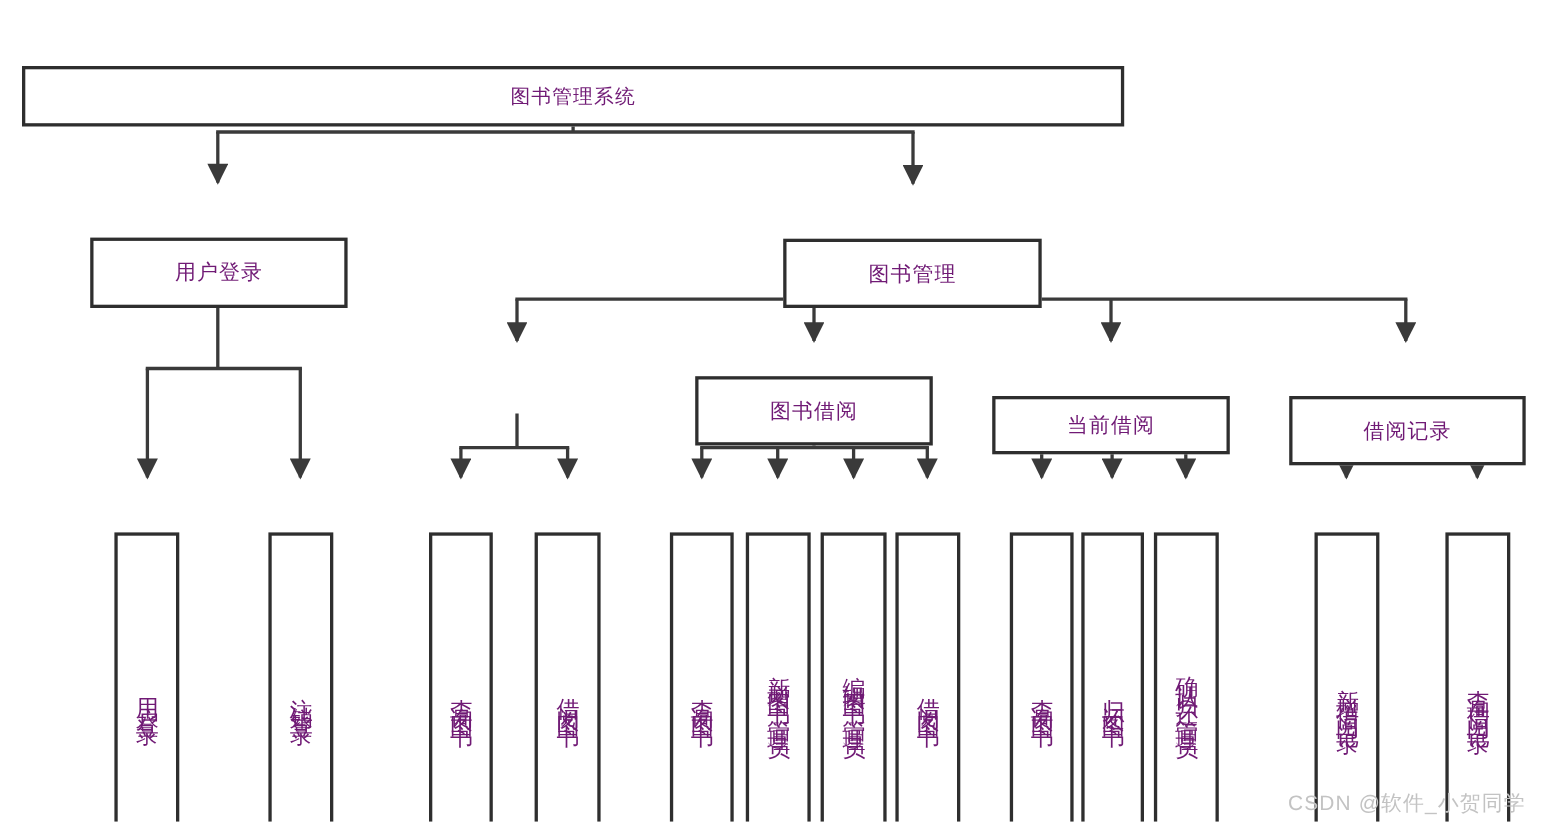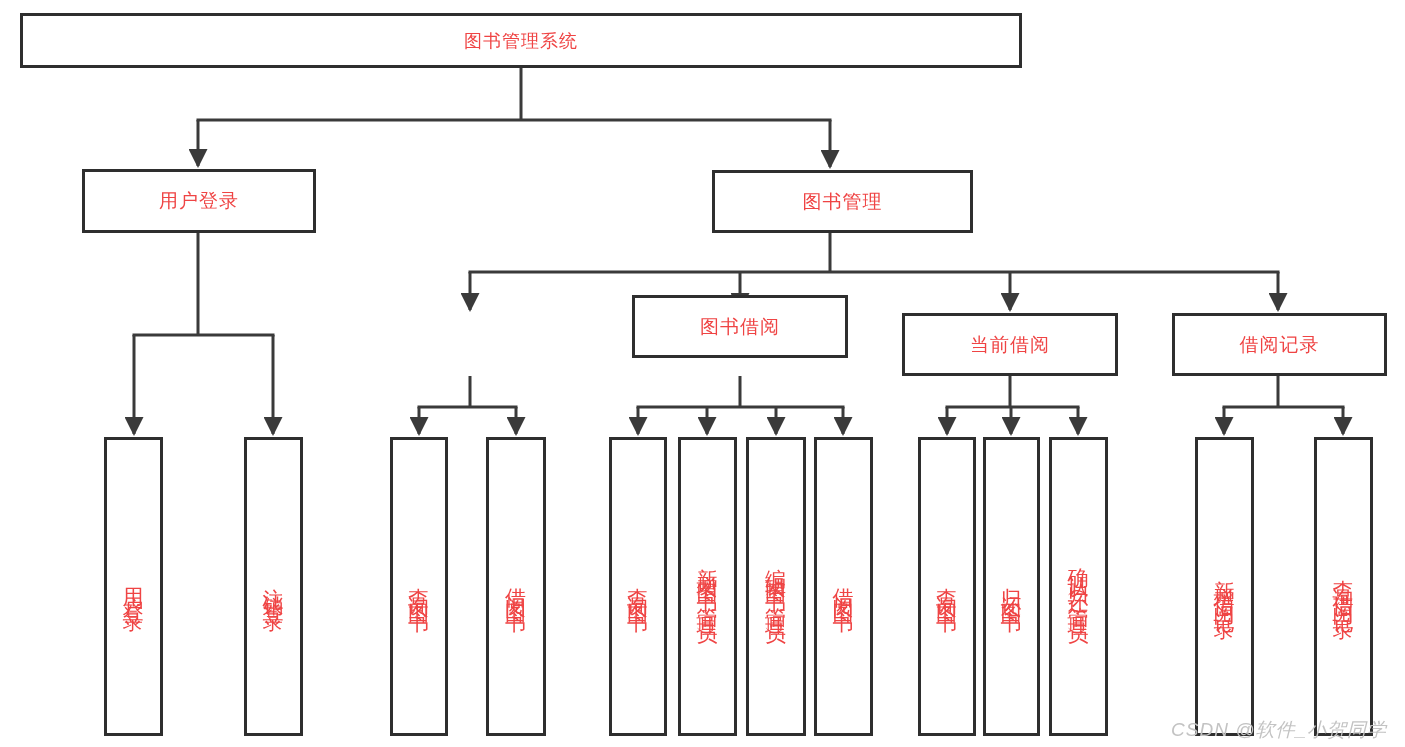--- a/index.html
+++ b/index.html
@@ -20,25 +20,26 @@
     left: 0; top: 0;
     width: 1405px;
     height: 747px;
     z-index: 1;
   }
   .node {
     position: absolute;
     box-sizing: border-box;
     background: #ffffff;
     border: 3px solid #2e2e2e;
-    color: #ef4444;
+    color: #701a75;
     display: flex;
     align-items: center;
     justify-content: center;
     z-index: 2;
+    margin-top: 47px;
   }
   .node.h {
     font-size: 19px;
     letter-spacing: 1px;
   }
   .node.root {
     font-size: 18px;
   }
   .node.v {
     writing-mode: vertical-rl;
@@ -49,21 +50,20 @@
   }
   .watermark {
     position: absolute;
     right: 18px;
     bottom: 4px;
     z-index: 3;
     font-size: 19px;
     color: #c3c3c3;
     letter-spacing: 1px;
     white-space: nowrap;
-    font-style: italic;
   }
 </style>
 </head>
 <body>
 
 <div class="canvas">
 
   <svg class="connectors" viewBox="0 0 1405 747" xmlns="http://www.w3.org/2000/svg">
     <defs>
       <marker id="arrow" viewBox="0 0 10 10" refX="9" refY="5" markerUnits="userSpaceOnUse" markerWidth="27" markerHeight="19" orient="auto">
@@ -103,24 +103,24 @@
 
       <path d="M1278,376 V407 M1222.5,407 H1344.5"></path>
       <line x1="1224" y1="407" x2="1224" y2="434" marker-end="url(#arrow)"></line>
       <line x1="1343" y1="407" x2="1343" y2="434" marker-end="url(#arrow)"></line>
     </g>
   </svg>
 
   <div class="node h root" style="left:20px; top:13px; width:1002px; height:55px">图书管理系统</div>
 
   <div class="node h" style="left:82px; top:169px; width:234px; height:64px">用户登录</div>
-  <div class="node h" style="left:712px; top:170px; width:261px; height:63px">图书管理</div>
+  <div class="node h" style="left:712px; top:170px; width:235px; height:63px">图书管理</div>
 
   <div class="node h" style="left:632px; top:295px; width:216px; height:63px">图书借阅</div>
-  <div class="node h" style="left:902px; top:313px; width:216px; height:63px">当前借阅</div>
+  <div class="node h" style="left:902px; top:313px; width:216px; height:53px">当前借阅</div>
   <div class="node h" style="left:1172px; top:313px; width:215px; height:63px">借阅记录</div>
 
   <div class="node v" style="left:104px; top:437px; width:59px; height:299px">用户登录</div>
   <div class="node v" style="left:244px; top:437px; width:59px; height:299px">注销登录</div>
 
   <div class="node v" style="left:390px; top:437px; width:58px; height:299px">查询图书</div>
   <div class="node v" style="left:486px; top:437px; width:60px; height:299px">借阅图书</div>
 
   <div class="node v" style="left:609px; top:437px; width:58px; height:299px">查询图书</div>
   <div class="node v" style="left:678px; top:437px; width:59px; height:299px">新增图书（管理员）</div>

